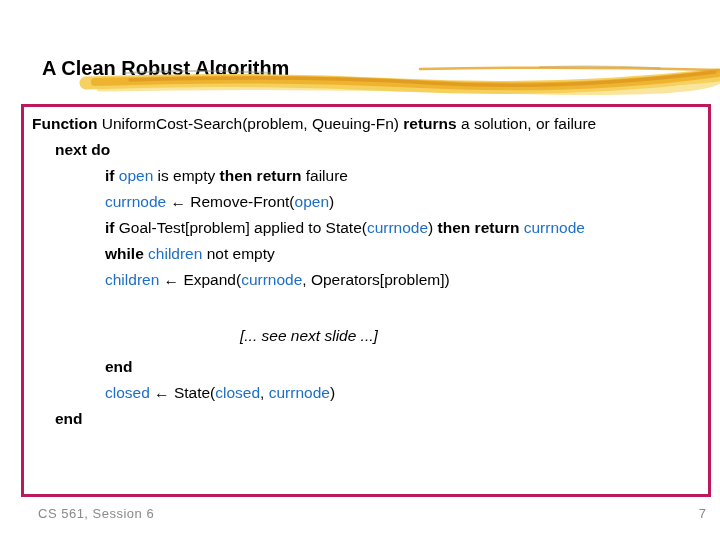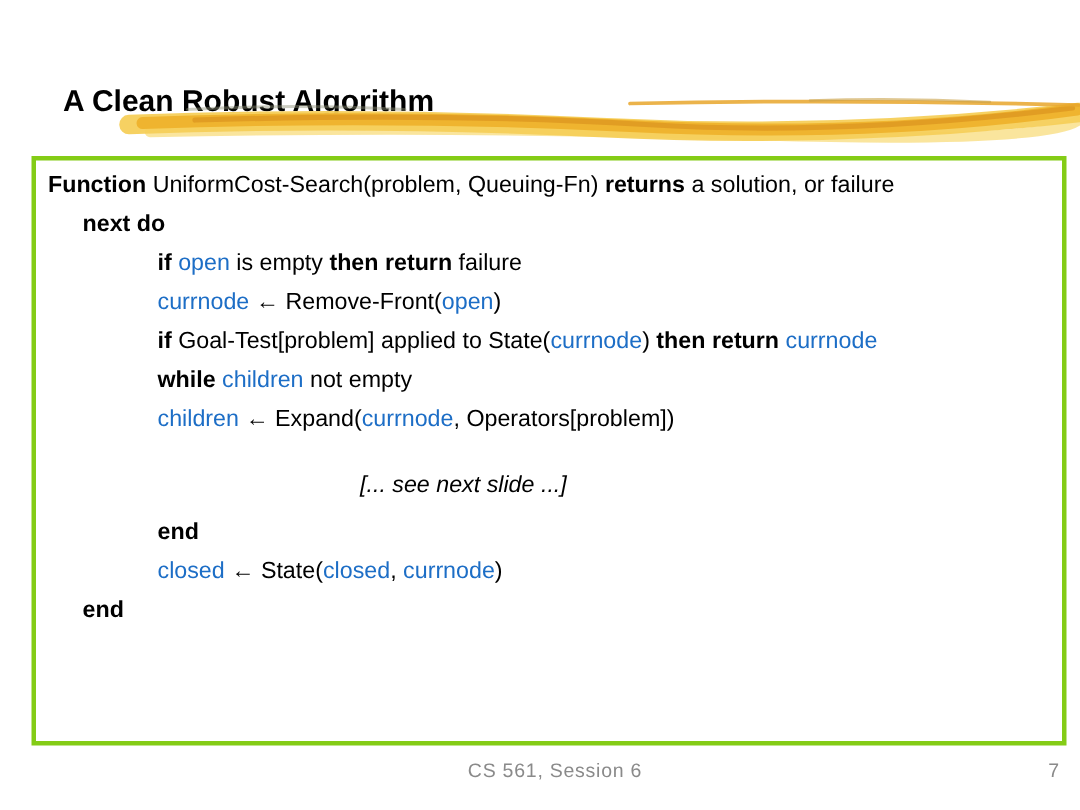--- a/index.html
+++ b/index.html
@@ -26,48 +26,47 @@
     left: 0; top: 60px;
     width: 720px; height: 44px;
     pointer-events: none;
   }
 
   .algo-box {
     position: absolute;
     left: 21px; top: 104px;
     width: 690px; height: 393px;
     box-sizing: border-box;
-    border: 3px solid #84cc16;
+    border: 3px solid #be185d;
     background: #ffffff;
     padding: 4px 4px 0 8px;
   }
 
   .code-line {
     height: 26px;
     line-height: 26px;
     font-size: 15.5px;
     color: #000000;
     white-space: pre;
   }
   .ind-0 { padding-left: 0; }
   .ind-1 { padding-left: 23px; }
   .ind-2 { padding-left: 73px; }
   .ind-note {
     padding-left: 208px;
-    margin-top: 18px;
+    margin-top: 30px;
     margin-bottom: 5px;
   }
   .seg-kw  { font-weight: bold; }
   .seg-var { color: var(--kw-blue); }
   .seg-it  { font-style: italic; }
 
   .footer-course {
     position: absolute;
     left: 0; right: 18px; top: 506px;
-    text-align: center;
     font-size: 13px;
     color: var(--footer-gray);
     letter-spacing: 0.5px;
     margin-left: 38px;
   }
   .footer-page {
     position: absolute;
     top: 506px; right: 14px;
     font-size: 13px;
     color: var(--footer-gray);

